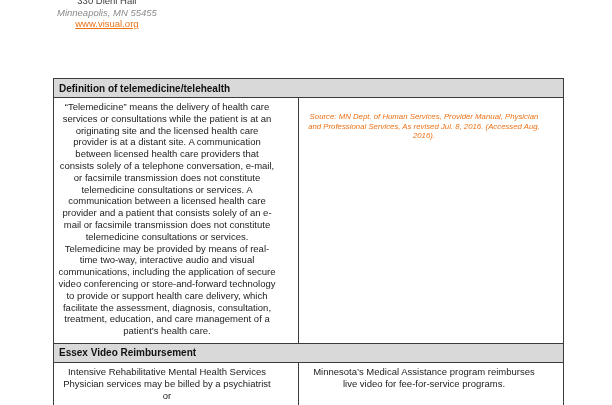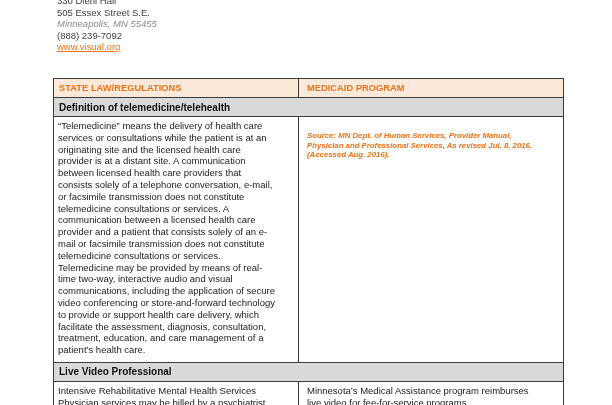--- a/index.html
+++ b/index.html
@@ -3,21 +3,21 @@
 <meta charset="utf-8">
 <style>
   * { margin: 0; padding: 0; box-sizing: border-box; }
   html, body {
     width: 612px; height: 405px;
     background: #ffffff;
     overflow: hidden;
     font-family: "Liberation Sans", sans-serif;
     color: #222222;
   }
-  .page { position: relative; width: 612px; height: 405px; background: #ffffff; }
+  .page { position: relative; width: 612px; height: 405px; background: #ffffff; text-align: center; }
 
   
   .letterhead {
     position: absolute; left: 57px; top: -5px;
     font-size: 9.5px; line-height: 11.5px; color: #3f3f3f;
   }
   .letterhead .addr-muted { color: #8a8a8a; font-style: italic; }
   .letterhead a.site-link {
     color: var(--accent-orange, #ED7217);
     text-decoration: underline;
@@ -61,56 +61,50 @@
     padding: 3px 22px 6px 4px;
   }
   .body-row .cell.col-right { padding-left: 8px; }
   .row-definition { min-height: 242px; }
   .row-live-video { min-height: 26px; }
 
   .body-text { white-space: pre-line; }
   .source {
     margin-top: 11px;
     font-size: 7.8px; line-height: 9.6px;
-    font-weight: bold; font-style: italic;
+    font-weight: normal; font-style: italic;
     color: var(--accent-orange, #ED7217);
   }
 </style>
 </head>
 <body>
 
 <div class="page">
 
   <div class="letterhead">
     <div>330 Diehl Hall</div>
-    <div>505 Essex Street S.E.</div>
     <div class="addr-muted">Minneapolis, MN 55455</div>
-    <div>(888) 239-7092</div>
     <a class="site-link">www.visual.org</a>
   </div>
 
   <div class="cmp-table">
 
-    <div class="row thead-row">
-      <div class="cell col-left" style="padding-left:5px;">STATE LAW/REGULATIONS</div>
-      <div class="cell col-right" style="padding-left:8px;">MEDICAID PROGRAM</div>
-    </div>
 
     <div class="section-row">Definition of telemedicine/telehealth</div>
 
     <div class="row body-row row-definition">
       <div class="cell col-left">
         <p class="body-text">“Telemedicine” means the delivery of health care services or consultations while the patient is at an originating site and the licensed health care provider is at a distant site. A communication between licensed health care providers that consists solely of a telephone conversation, e-mail, or facsimile transmission does not constitute telemedicine consultations or services. A communication between a licensed health care provider and a patient that consists solely of an e-mail or facsimile transmission does not constitute telemedicine consultations or services. Telemedicine may be provided by means of real-time two-way, interactive audio and visual communications, including the application of secure video conferencing or store-and-forward technology to provide or support health care delivery, which facilitate the assessment, diagnosis, consultation, treatment, education, and care management of a patient’s health care.</p>
       </div>
       <div class="cell col-right">
         <p class="source">Source: MN Dept. of Human Services, Provider Manual, Physician and Professional Services, As revised Jul. 8, 2016. (Accessed Aug. 2016).</p>
       </div>
     </div>
 
-    <div class="section-row">Live Video Professional</div>
+    <div class="section-row">Essex Video Reimbursement</div>
 
     <div class="row body-row row-live-video">
       <div class="cell col-left">
         <p class="body-text">Intensive Rehabilitative Mental Health Services
 Physician services may be billed by a psychiatrist or</p>
       </div>
       <div class="cell col-right">
         <p class="body-text">Minnesota’s Medical Assistance program reimburses live video for fee-for-service programs.</p>
       </div>
     </div>

